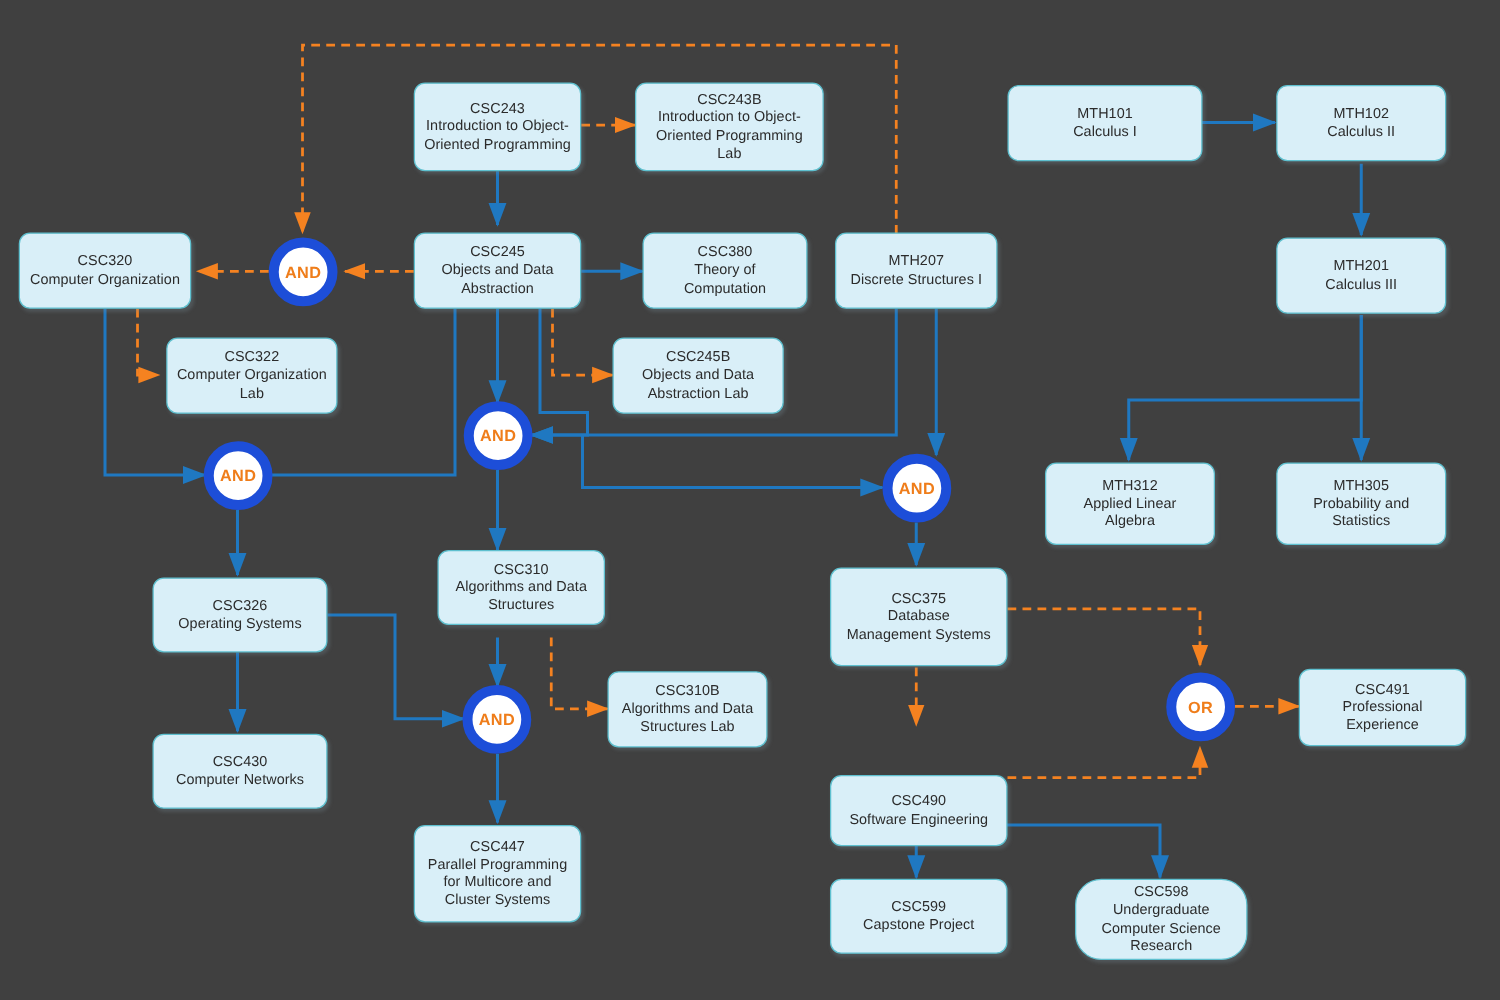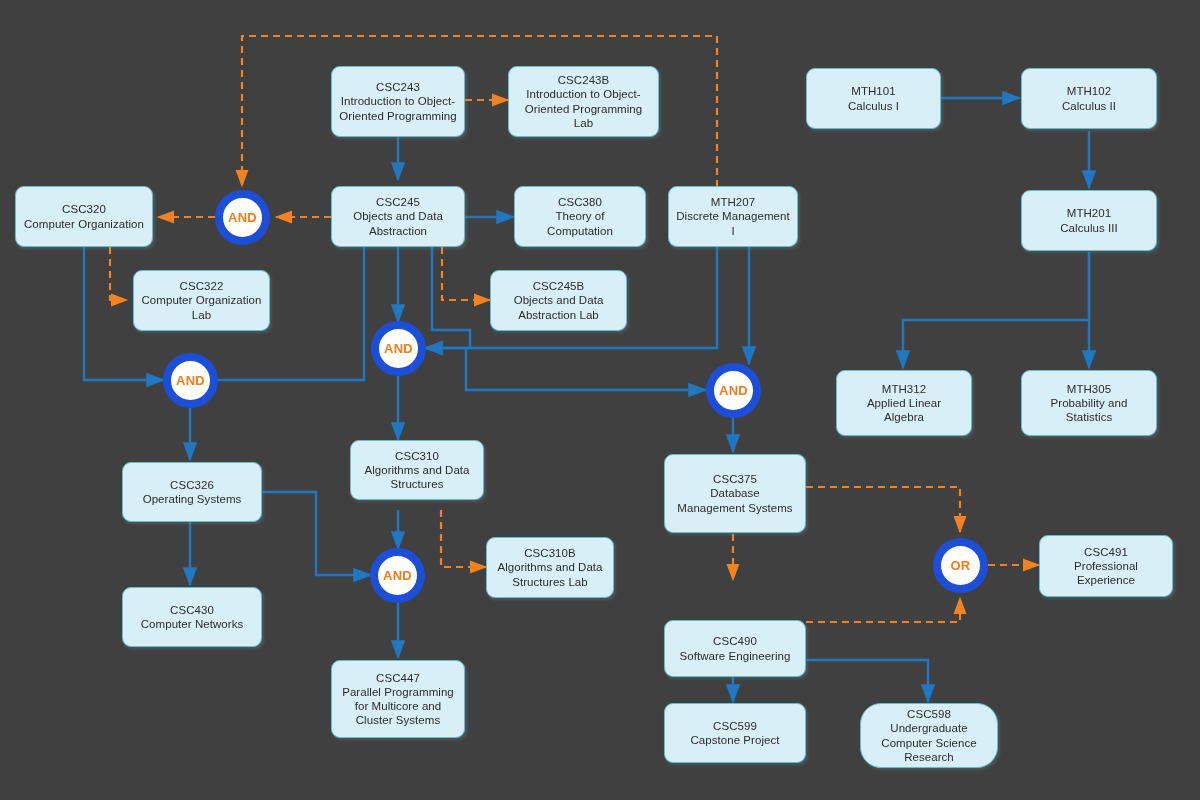--- a/index.html
+++ b/index.html
@@ -182,21 +182,21 @@
 
   <div class="node" style="left:331px; top:660px; width:134px; height:78px;">
     <span class="txt">CSC447
 Parallel Programming
 for Multicore and
 Cluster Systems</span>
   </div>
 
   <div class="node" style="left:668px; top:186px; width:130px; height:61px;">
     <span class="txt">MTH207
-Discrete Management I</span>
+Discrete Structures I</span>
   </div>
 
   <div class="node" style="left:664px; top:454px; width:142px; height:79px;">
     <span class="txt">CSC375
 Database
 Management Systems</span>
   </div>
 
   <div class="node" style="left:664px; top:582px; width:142px; height:57px;margin-top:38px;">
     <span class="txt">CSC490
@@ -214,21 +214,21 @@
 Capstone Project</span>
   </div>
 
   <div class="node" style="left:860px; top:703px; width:138px; height:65px;border-radius:21px;">
     <span class="txt">CSC598
 Undergraduate
 Computer Science
 Research</span>
   </div>
 
-  <div class="node" style="left:806px; top:68px; width:135px; height:61px;">
+  <div class="node" style="left:806px; top:68px; width:156px; height:61px;">
     <span class="txt">MTH101
 Calculus I</span>
   </div>
 
   <div class="node" style="left:1021px; top:68px; width:136px; height:61px;">
     <span class="txt">MTH102
 Calculus II</span>
   </div>
 
   <div class="node" style="left:1021px; top:190px; width:136px; height:61px;">

